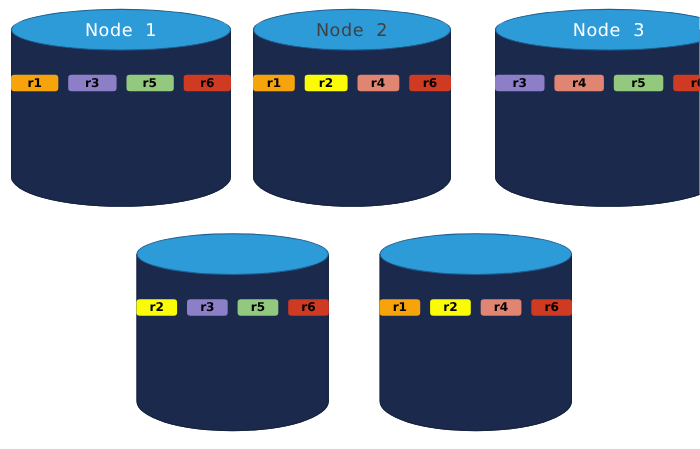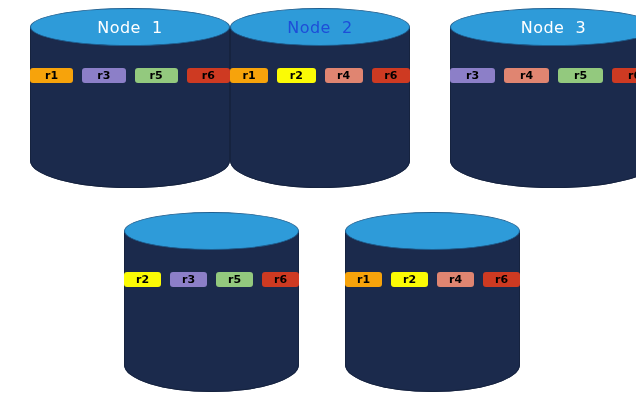--- a/index.html
+++ b/index.html
@@ -98,21 +98,21 @@
     color: #000000;
     font-size: 11px;
     font-weight: bold;
     line-height: 1;
   }
 </style>
 </head>
 <body>
 
 <div id="canvas" style="background: rgb(255, 255, 255);">
-    <div class="node" style="left: 10px; top: 8px; width: 200px; height: 180px; margin-left: 20px;">
+    <div class="node" style="left: 10px; top: 8px; width: 200px; height: 180px;">
       <div class="cyl-body" style="background: rgb(27, 42, 76);"></div>
       <div class="cyl-top" style="background: rgb(46, 155, 217);"></div>
       <div class="node-label" style="color: rgb(255, 255, 255);">Node  1</div>
       <div class="replicas">
         <div class="replica-bar" style="background: rgb(247, 163, 11); width: 115px;">
           <span class="replica-label" style="color: rgb(0, 0, 0);">r1</span>
         </div>
         <div class="replica-bar" style="background: rgb(140, 127, 200); width: 115px;">
           <span class="replica-label" style="color: rgb(0, 0, 0);">r3</span>
         </div>
@@ -120,21 +120,21 @@
           <span class="replica-label" style="color: rgb(0, 0, 0);">r5</span>
         </div>
         <div class="replica-bar" style="background: rgb(206, 58, 34); width: 115px;">
           <span class="replica-label" style="color: rgb(0, 0, 0);">r6</span>
         </div>
       </div>
     </div>
     <div class="node" style="left: 230px; top: 8px; width: 180px; height: 180px;">
       <div class="cyl-body" style="background: rgb(27, 42, 76);"></div>
       <div class="cyl-top" style="background: rgb(46, 155, 217);"></div>
-      <div class="node-label" style="color: #1d4ed8;">Node  2</div>
+      <div class="node-label" style="color: #404040;">Node  2</div>
       <div class="replicas">
         <div class="replica-bar" style="background: rgb(247, 163, 11); width: 115px;">
           <span class="replica-label" style="color: rgb(0, 0, 0);">r1</span>
         </div>
         <div class="replica-bar" style="background: rgb(251, 251, 5); width: 115px;">
           <span class="replica-label" style="color: rgb(0, 0, 0);">r2</span>
         </div>
         <div class="replica-bar" style="background: rgb(224, 133, 113); width: 115px;">
           <span class="replica-label" style="color: rgb(0, 0, 0);">r4</span>
         </div>

